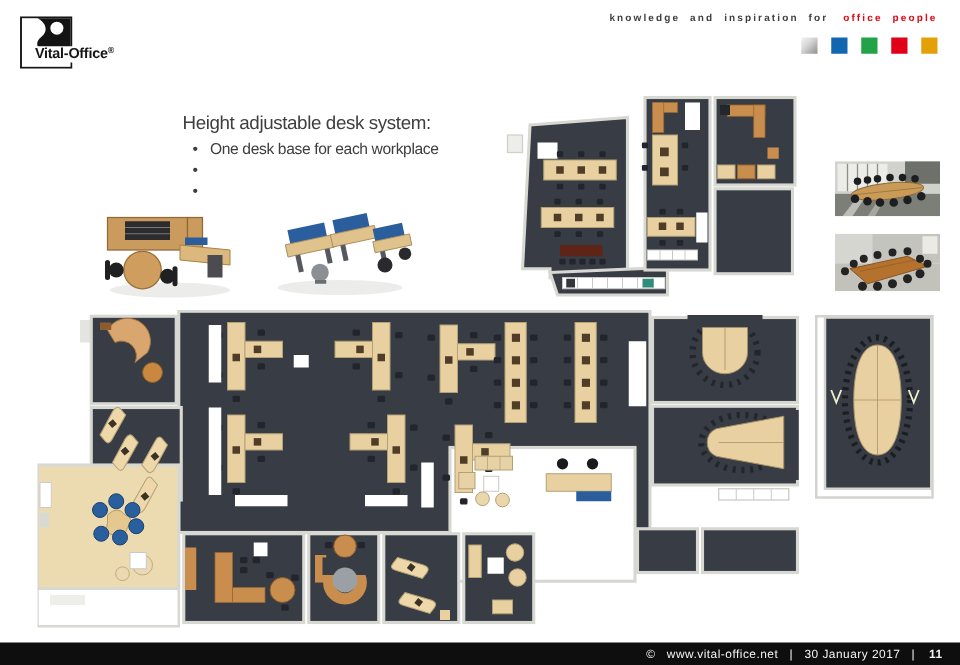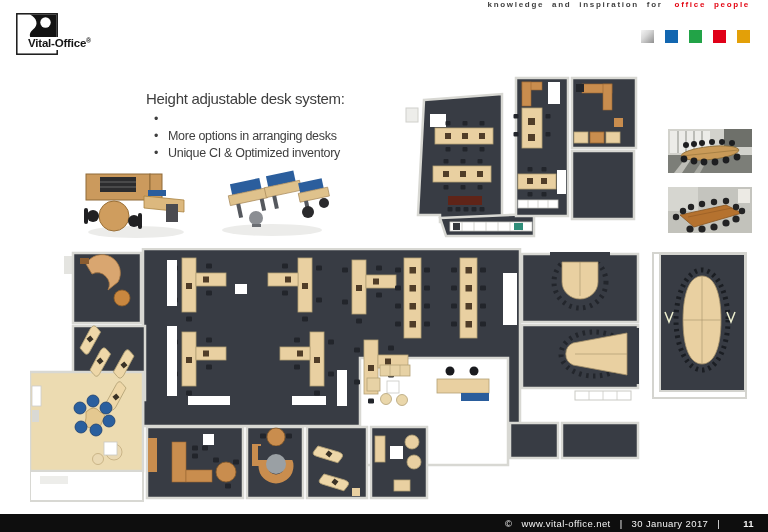--- a/index.html
+++ b/index.html
@@ -4,37 +4,37 @@
 <style>
   html,body{margin:0;padding:0;background:#9a9a9a;}
   .page{position:relative;width:768px;height:532px;background:#ffffff;overflow:hidden;
         font-family:"Liberation Sans", sans-serif;}
   .abs{position:absolute;}
   
   .logo-text{left:26px;top:37px;font-size:11.5px;font-weight:bold;color:#151515;
              background:#fff;padding:0 2px;line-height:1;letter-spacing:-0.2px;white-space:nowrap;}
   .logo-text sup{font-size:7px;vertical-align:4px;}
   
-  .tagline{right:18px;top:0;font-size:8px;font-weight:bold;letter-spacing:1.7px;
+  .tagline{right:18px;top:10px;font-size:8px;font-weight:bold;letter-spacing:1.7px;
            word-spacing:4px;white-space:nowrap;color:#3f3f3f;text-align:center;}
   .tagline .hl{color:#e30613;margin-left:4px;}
   .squares{right:18px;top:30px;display:flex;gap:11px;}
   .sq{width:13px;height:13px;display:inline-block;}
   .sq-silver{background:linear-gradient(135deg,#f4f4f4 0%,#d8d8d8 40%,#8f8f8f 100%);}
   
   .textblock{left:146px;top:90px;width:250px;color:#3e3e3e;}
   .headline{font-size:15px;letter-spacing:-0.3px;margin:0 0 4px 0;}
   .bullets{list-style:none;margin:0;padding:0;}
   .bullets li{display:flex;font-size:12.5px;letter-spacing:-0.3px;line-height:17px;}
   .bullets .dot{width:14px;margin-left:8px;flex:none;}
   
   .footer{left:0;bottom:0;width:768px;height:18px;background:#0e0e0e;display:flex;
           align-items:center;justify-content:flex-end;gap:9px;padding-right:14px;box-sizing:border-box;
           color:#f4f4f4;font-size:9.5px;letter-spacing:0.4px;}
-  .footer .pg{font-weight:bold;margin-left:14px;}
+  .footer .pg{font-weight:bold;margin-left:2px;}
   svg{display:block;}
 </style>
 </head>
 <body>
 
 <div class="page">
 
   <svg class="abs" style="left:16px;top:13px;" width="42" height="42" viewBox="0 0 42 42">
     <rect x="0.8" y="0.8" width="40.4" height="40.4" fill="#ffffff" stroke="#161616" stroke-width="1.5"></rect>
     <path d="M14,1.5 L40.5,1.5 L40.5,28 L22,28 C13,28 11.5,20.5 17,16.5 C23,12 21,5 14,1.5 Z" fill="#131313"></path>
@@ -54,28 +54,27 @@
     <span class="sq" style="background: rgb(34, 163, 71);"></span>
     <span class="sq" style="background: rgb(224, 0, 24);"></span>
     <span class="sq" style="background: rgb(227, 160, 8);"></span>
   </div>
 
   <div class="abs textblock">
     <p class="headline">Height adjustable desk system:</p>
     <ul class="bullets">
       <li>
         <span class="dot">•</span>
+        <span>One desk base for each workplace</span>
         </li>
       <li>
         <span class="dot">•</span>
-        <span>More options in arranging desks</span>
         </li>
       <li>
         <span class="dot">•</span>
-        <span>Unique CI &amp; Optimized inventory</span>
         </li>
     </ul>
   </div>
 
   <svg class="abs" style="left:74px;top:166px;" width="130" height="76" viewBox="0 0 130 76" aria-label="3D render - executive desk with sideboard and round meeting table">
     <ellipse cx="62" cy="66" rx="48" ry="6" fill="#ececea"></ellipse>
     <rect x="12" y="8" width="64" height="26" fill="#cb9a5d" stroke="#8f6a38" stroke-width="1"></rect>
     <rect x="26" y="11" width="36" height="15" fill="#2c2c2e"></rect>
     <line x1="26" y1="16" x2="62" y2="16" stroke="#777" stroke-width="0.8"></line>
     <line x1="26" y1="21" x2="62" y2="21" stroke="#777" stroke-width="0.8"></line>

